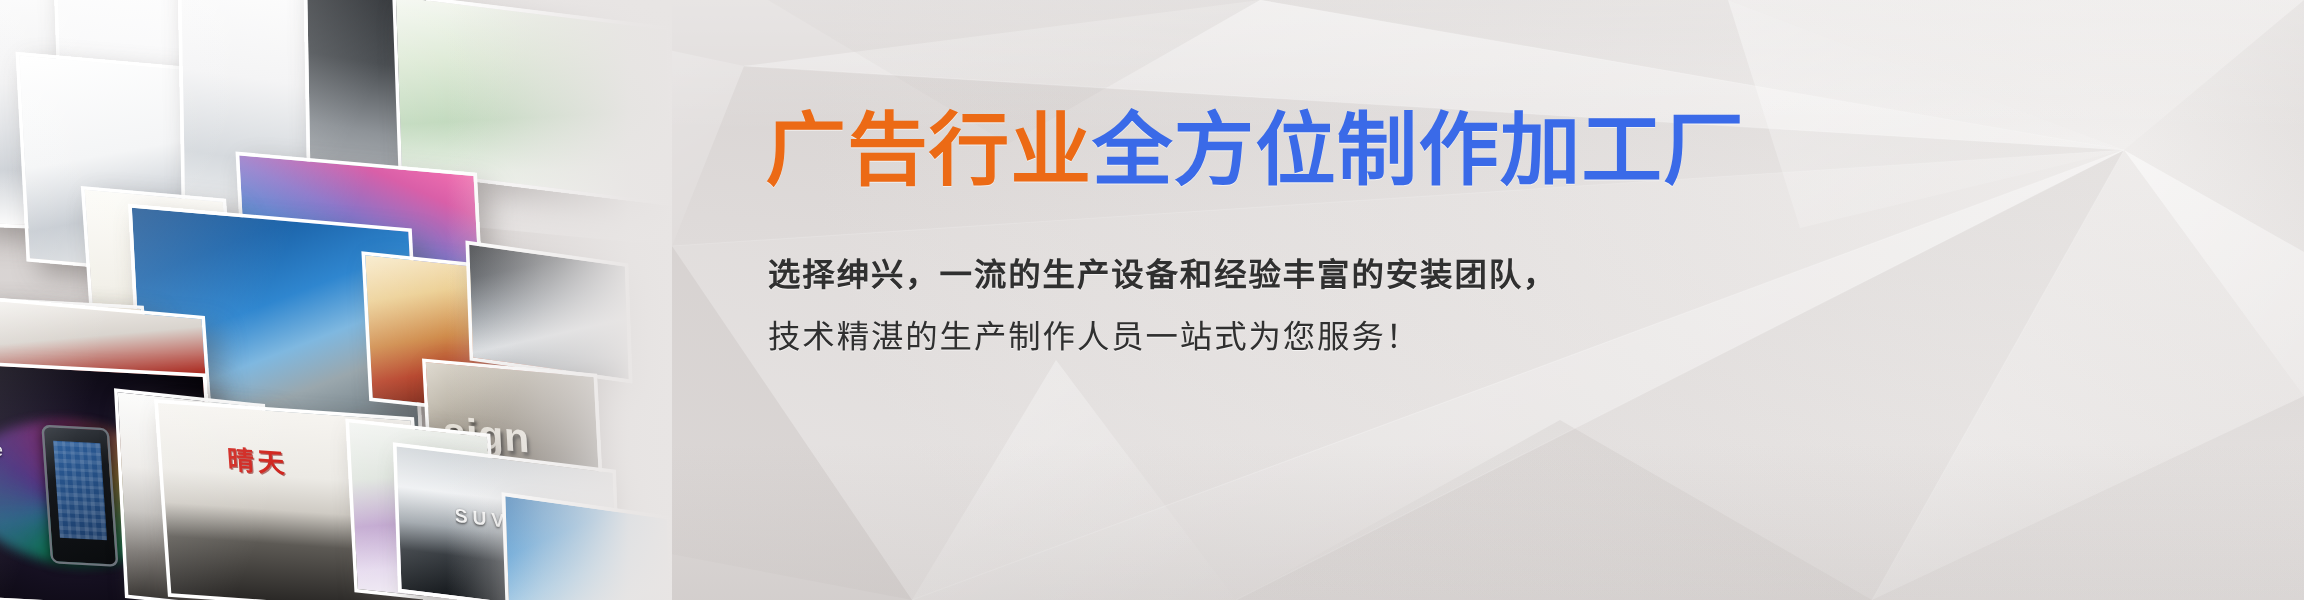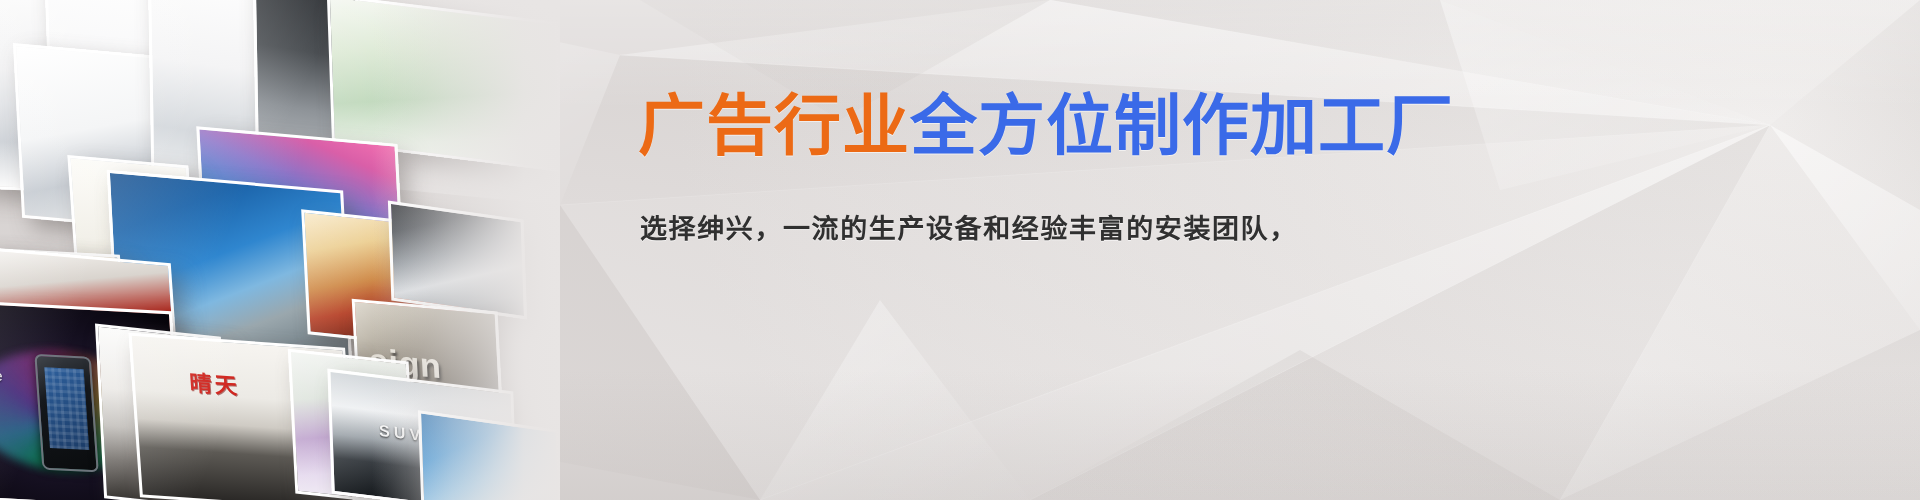--- a/index.html
+++ b/index.html
@@ -383,16 +383,17 @@
   </div>
 
   <div class="text-block">
 
     <div class="headline">
       <span class="h-orange">广告行业</span><span class="h-blue">全方位制作加工厂</span>
     </div>
 
     <div class="subline first">选择绅兴，一流的生产设备和经验丰富的安装团队，</div>
 
+    <div class="subline second">技术精湛的生产制作人员一站式为您服务！</div>
 
   </div>
 
 </div>
 
 </body></html>

